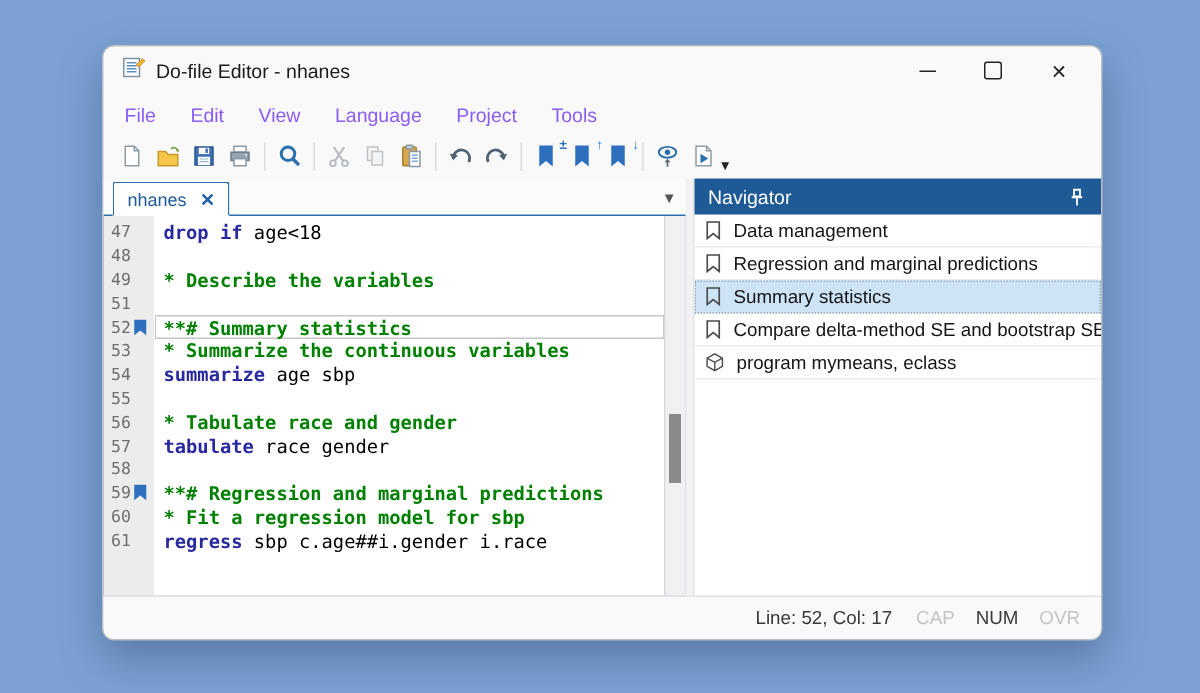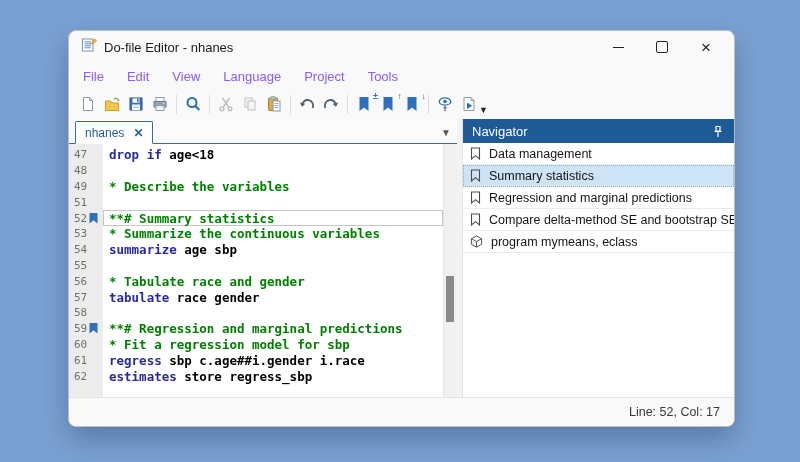--- a/index.html
+++ b/index.html
@@ -46,21 +46,21 @@
   .ed-lines{flex:1;background:linear-gradient(to right,#ececec 34px,#fff 34px);padding-top:3px;overflow:hidden;
             font-family:"DejaVu Sans Mono", monospace}
   .ed-row{display:flex;height:15.8px;align-items:center}
   .gut{width:34px;flex:none;display:flex;align-items:center;gap:2px;padding-left:5px;box-sizing:border-box;
        font-size:11px;color:#6f6f6f}
   .gbm{display:flex;align-items:center}
   .cd{flex:1;font-size:12.5px;white-space:pre;padding-left:6px;height:100%;display:flex;align-items:center;box-sizing:border-box}
   .ed-row.current .cd{box-shadow:inset 0 0 0 1px #c6c6c6}
   .c-kw{color:#2828A0;font-weight:bold}
   .c-cm{color:#008000;font-weight:bold}
-  .c-pl{color:#000;font-weight:bold}
+  .c-pl{color:#000;font-weight:normal}
   
   .vscroll{width:13px;flex:none;background:#f0f0f0;border-left:1px solid #e6e6e6;position:relative}
   .vthumb{position:absolute;left:2px;top:52%;width:8px;height:46px;background:#8a8a8a}
   .splitter{width:5px;flex:none;background:#f2f2f2}
   
   .navigator{flex:1;display:flex;flex-direction:column;background:#fff;min-width:0;border-left:1px solid #e3e3e3}
   .nav-header{height:24px;flex:none;background:#1E5A96;color:#fff;display:flex;align-items:center;padding:0 9px;font-size:13px}
   .pin{margin-left:auto;display:flex;align-items:center}
   .nav-list{flex:1;overflow:hidden}
   .nav-item{height:22px;display:flex;align-items:center;gap:8px;padding:0 7px;font-size:12.5px;color:#151515;
@@ -317,26 +317,20 @@
               <div class="gut">
                 <span>60</span>
               </div>
               <div class="cd"><span class="c-cm">* Fit a regression model for sbp</span></div>
             </div>
             <div class="ed-row">
               <div class="gut">
                 <span>61</span>
               </div>
               <div class="cd"><span class="c-kw">regress</span><span class="c-pl"> sbp c.age##i.gender i.race</span></div>
-            </div>
-            <div class="ed-row">
-              <div class="gut">
-                <span>62</span>
-              </div>
-              <div class="cd"><span class="c-kw">estimates</span><span class="c-pl"> store regress_sbp</span></div>
             </div>
           </div>
         <div class="vscroll">
           <div class="vthumb"></div>
         </div>
       </div>
     </div>
     <div class="splitter"></div>
     <div class="navigator">
       <div class="nav-header">
@@ -353,35 +347,35 @@
       </div>
       <div class="nav-list">
           <div class="nav-item">
             <span class="nico">
               <svg width="11" height="13" viewBox="0 0 11 13">
                 <path fill="none" stroke="#4a4a4a" stroke-width="1.1" d="M1.5 1h8v11L5.5 8.7 1.5 12z"></path>
               </svg>
             </span>
             <span>Data management</span>
           </div>
+          <div class="nav-item">
+            <span class="nico">
+              <svg width="11" height="13" viewBox="0 0 11 13">
+                <path fill="none" stroke="#4a4a4a" stroke-width="1.1" d="M1.5 1h8v11L5.5 8.7 1.5 12z"></path>
+              </svg>
+            </span>
+            <span>Regression and marginal predictions</span>
+          </div>
           <div class="nav-item selected">
             <span class="nico">
               <svg width="11" height="13" viewBox="0 0 11 13">
                 <path fill="none" stroke="#4a4a4a" stroke-width="1.1" d="M1.5 1h8v11L5.5 8.7 1.5 12z"></path>
               </svg>
             </span>
             <span>Summary statistics</span>
-          </div>
-          <div class="nav-item">
-            <span class="nico">
-              <svg width="11" height="13" viewBox="0 0 11 13">
-                <path fill="none" stroke="#4a4a4a" stroke-width="1.1" d="M1.5 1h8v11L5.5 8.7 1.5 12z"></path>
-              </svg>
-            </span>
-            <span>Regression and marginal predictions</span>
           </div>
           <div class="nav-item">
             <span class="nico">
               <svg width="11" height="13" viewBox="0 0 11 13">
                 <path fill="none" stroke="#4a4a4a" stroke-width="1.1" d="M1.5 1h8v11L5.5 8.7 1.5 12z"></path>
               </svg>
             </span>
             <span>Compare delta-method SE and bootstrap SE ...</span>
           </div>
           <div class="nav-item">
@@ -392,15 +386,20 @@
               </svg>
             </span>
             <span>program mymeans, eclass</span>
           </div>
         </div>
     </div>
   </div>
 
   <div class="statusbar">
     <span>Line: 52, Col: 17</span>
+    <span class="indicators" style="display:flex;gap:14px">
+        <span class="ind inactive">CAP</span>
+        <span class="ind">NUM</span>
+        <span class="ind inactive">OVR</span>
+      </span>
   </div>
 
 </div>
 
 </body></html>

